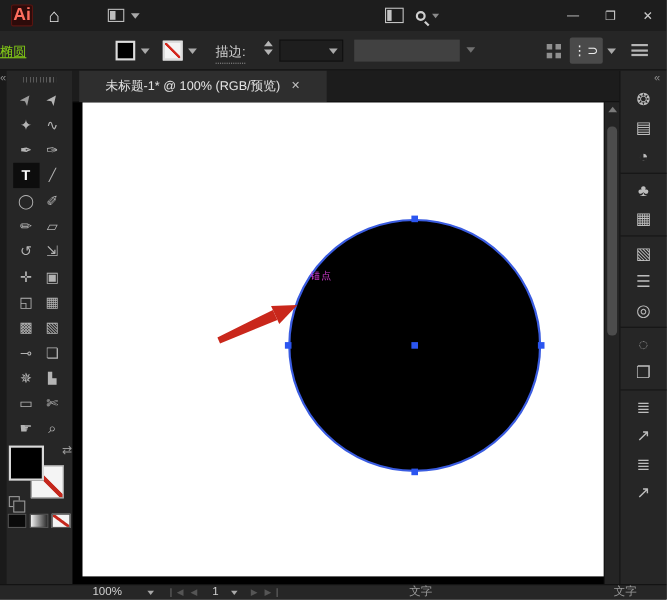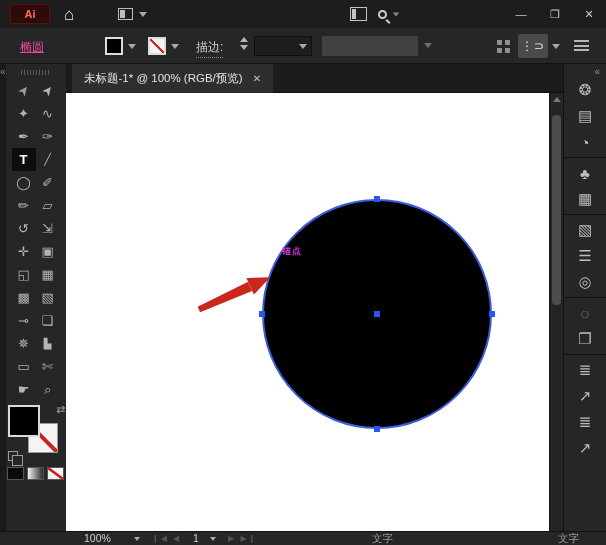--- a/index.html
+++ b/index.html
@@ -1,43 +1,43 @@
 <!DOCTYPE html>
 <html><head>
 <meta charset="utf-8">
 <style>
   * { margin:0; padding:0; box-sizing:border-box; font-family:"Liberation Sans", sans-serif; }
   html,body { width:606px; height:545px; overflow:hidden; background:#1d1d1d; }
   .app { width:606px; height:545px; display:flex; flex-direction:column; color:#cfcfcf; font-size:12px; }
 
   
   .titlebar { height:28px; background:#1d1d1d; display:flex; align-items:center; position:relative; flex:0 0 28px; }
-  .ai-logo { width:40px; height:20px; margin-left:10px; background:#2d0b0a; border:1px solid #5a1410; border-radius:2px;
-             color:#ff6e5e; font-size:11px; font-weight:bold; display:flex; align-items:center; justify-content:center; }
+  .ai-logo { width:20px; height:20px; margin-left:10px; background:#2d0b0a; border:1px solid #5a1410; border-radius:2px;
+             color:#ff6e5e; font-size:16px; font-weight:bold; display:flex; align-items:center; justify-content:center; }
   .home-icon { margin-left:14px; font-size:17px; color:#e6e6e6; line-height:1; }
   .arrange { margin-left:44px; display:flex; align-items:center; gap:6px; }
   .arrange-glyph { width:15px; height:12px; border:1px solid #bdbdbd; position:relative; }
   .arrange-glyph::before { content:""; position:absolute; left:1px; top:1px; width:5px; height:8px; background:#bdbdbd; }
   .chev { width:0; height:0; border-left:4px solid transparent; border-right:4px solid transparent; border-top:5px solid #a9a9a9; display:inline-block; }
   .workspace-icon { position:absolute; left:350px; top:7px; width:17px; height:14px; border:1px solid #c3c3c3; }
   .workspace-icon::before { content:""; position:absolute; left:1px; top:1px; width:4px; height:10px; background:#c3c3c3; }
   .searchbox { position:absolute; left:378px; top:4px; width:150px; height:20px; display:flex; align-items:center; gap:5px; color:#5e5e5e; }
   .mag { width:9px; height:9px; border:2px solid #cfcfcf; border-radius:50%; position:relative; }
   .mag::after { content:""; position:absolute; width:2px; height:5px; background:#cfcfcf; left:7px; top:7px; transform:rotate(-45deg); }
   .searchbox .chev { border-top-color:#8a8a8a; transform:scale(.8); }
   .winbtns { position:absolute; right:0; top:0; height:28px; display:flex; }
   .winbtn { width:34px; height:28px; display:flex; align-items:center; justify-content:center; color:#c9c9c9; font-size:11px; }
 
   
   .menubar { height:24px; background:#1d1d1d; display:flex; align-items:center; gap:13px; padding-left:10px; flex:0 0 24px; border-bottom:1px solid #151515;}
   .menu-item { color:#d8d8d8; font-size:12px; white-space:nowrap; }
 
   
   .controlbar { height:36px; background:#262626; position:relative; flex:0 0 36px; border-bottom:1px solid #121212; }
-  .ctx-label { position:absolute; left:20px; top:11px; color:#ec4899;text-decoration:underline; }
+  .ctx-label { position:absolute; left:0; top:11px; color:#84cc16;text-decoration:underline; }
   .swatch { position:absolute; top:9px; width:18px; height:18px; border:2px solid #dcdcdc; }
   .swatch.fill { left:105px; background:#000; }
   .swatch.stroke-none { left:148px; background:#f4f4f4; background-image:linear-gradient(to top right, transparent 43%, #d3281e 45%, #d3281e 55%, transparent 57%); }
   .cb-chev { position:absolute; top:16px; }
   .stroke-label { position:absolute; left:196px; top:11px; color:#cfcfcf; border-bottom:1px dotted #8a8a8a; padding-bottom:1px; }
   .stepper { position:absolute; left:240px; top:9px; display:flex; flex-direction:column; gap:3px; align-items:center; }
   .stepper .up { width:0;height:0;border-left:4px solid transparent;border-right:4px solid transparent;border-bottom:5px solid #b5b5b5; }
   .stepper .dn { width:0;height:0;border-left:4px solid transparent;border-right:4px solid transparent;border-top:5px solid #b5b5b5; }
   .combo1 { position:absolute; left:254px; top:8px; width:58px; height:20px; background:#1e1e1e; border:1px solid #101010; }
   .combo1 .chev { position:absolute; right:4px; top:7px; }
@@ -80,25 +80,25 @@
   .fs-mini::after{ content:""; position:absolute; left:3px; top:3px; width:9px; height:9px; background:#262626; border:1px solid #9a9a9a; }
   .fs-trio { display:flex; gap:3px; margin-top:6px; }
   .fs-trio div { width:17px; height:13px; border:1px solid #555; }
   .trio-color { background:#0a0a0a; }
   .trio-grad { background:linear-gradient(90deg,#f2f2f2,#2a2a2a); }
   .trio-none { background:#f4f4f4; background-image:linear-gradient(to top right, transparent 40%, #c4271c 45%, #c4271c 55%, transparent 60%); }
 
   
   .center { flex:1; display:flex; flex-direction:column; min-width:0; }
   .tabbar { height:29px; background:#1c1c1c; display:flex; align-items:center; border-bottom:1px solid #101010; flex:0 0 29px; }
-  .doc-tab { margin-left:6px; height:29px; background:#2e2e2e; display:flex; align-items:center; gap:10px; padding:0 12px; }
+  .doc-tab { margin-left:6px; height:29px; background:#2e2e2e; display:flex; align-items:center; gap:10px; padding:0 24px; }
   .doc-tab-title { color:#e3e3e3; font-size:11.5px; white-space:nowrap; }
   .tab-close { color:#c0c0c0; font-size:10px; }
   .canvasrow { flex:1; display:flex; min-height:0; }
-  .canvas { flex:1; position:relative; background:#ffffff; overflow:hidden;font-weight:bold; }
+  .canvas { flex:1; position:relative; background:#000000; overflow:hidden; }
   .artboard { position:absolute; left:9px; top:0; right:0; bottom:7px; background:#ffffff; }
   .circle { position:absolute; left:196px; top:106px; width:230px; height:230px; border-radius:50%; background:#000; border:2px solid #3a5ce0; }
   .handle { position:absolute; width:6px; height:6px; background:#2b55f0; }
   .smart-guide { position:absolute; left:216px; top:152px; color:#d43bd4; font-size:9px; letter-spacing:1px; }
   .anno { position:absolute; left:0; top:0; width:100%; height:100%; pointer-events:none; }
 
   .vscroll { width:14px; background:#242424; border-left:1px solid #151515; position:relative; flex:0 0 14px; }
   .vs-up { position:absolute; top:4px; left:3px; width:0; height:0; border-left:4px solid transparent; border-right:4px solid transparent; border-bottom:5px solid #7a7a7a; }
   .vs-thumb { position:absolute; top:22px; left:2px; width:9px; height:190px; background:#4c4c4c; border-radius:4px; }
 

